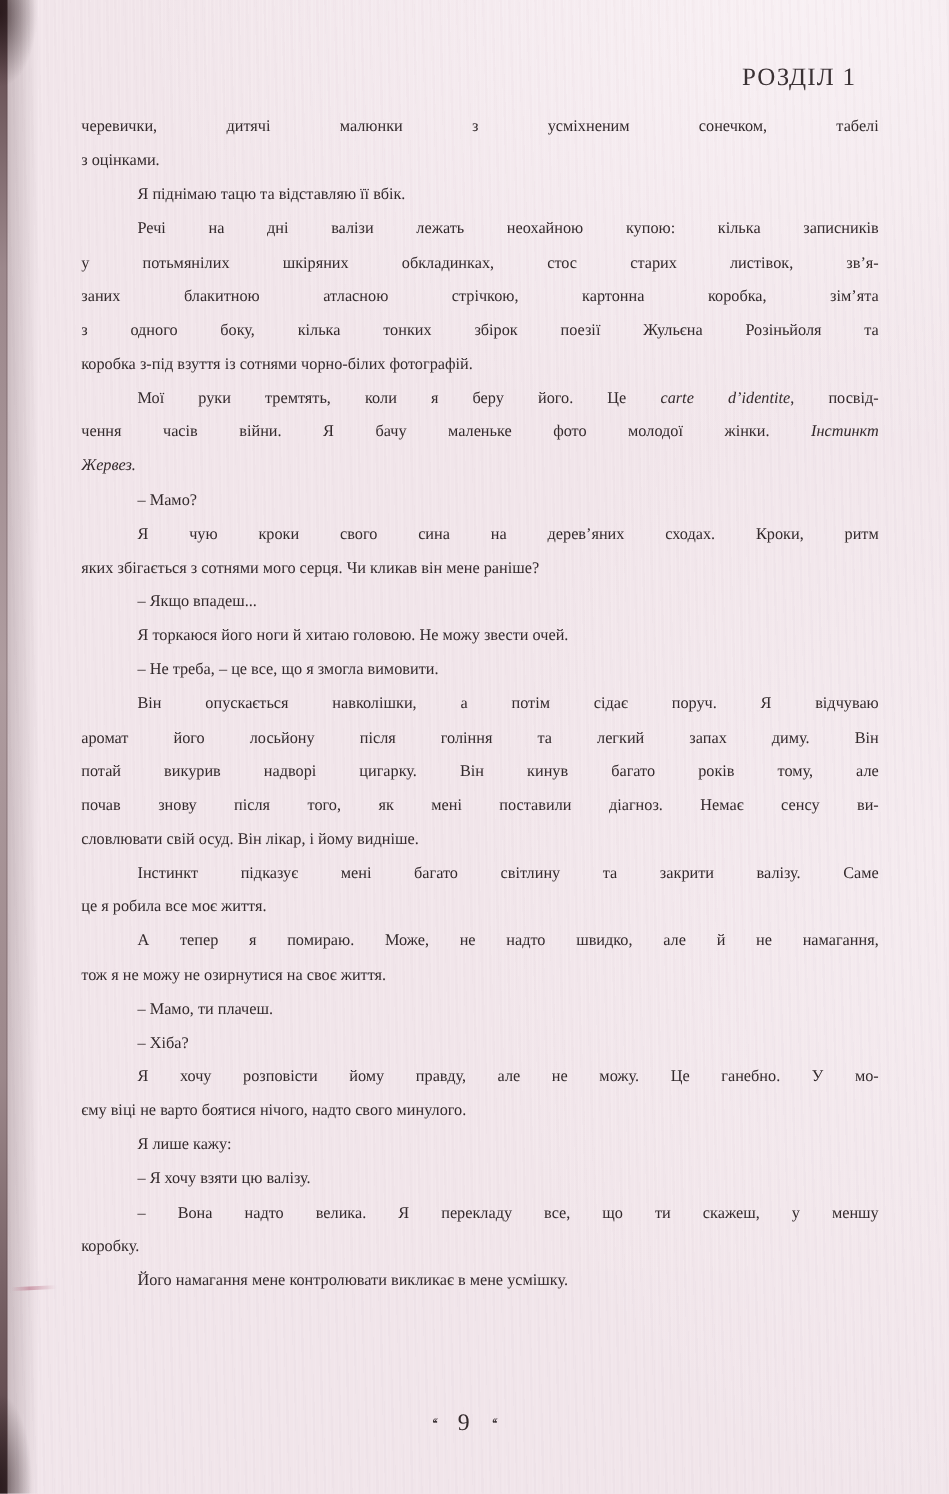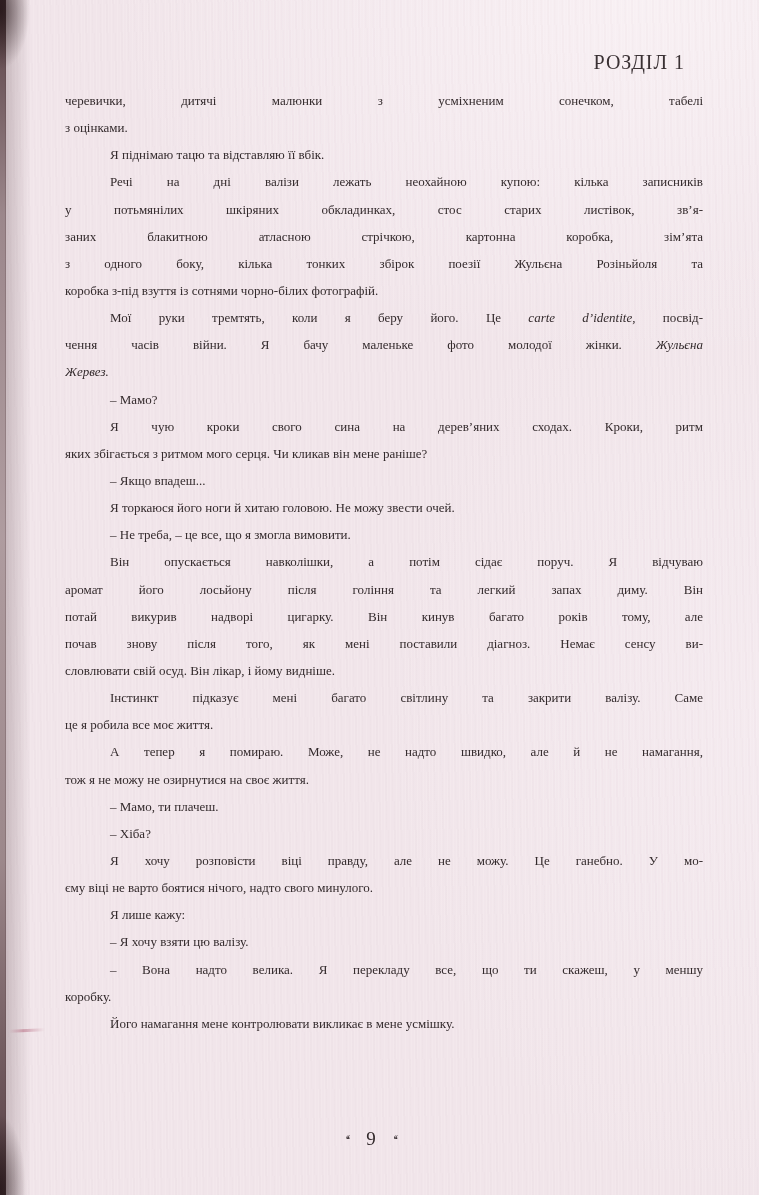--- a/index.html
+++ b/index.html
@@ -65,40 +65,40 @@
   <div class="text-block" id="text-block">
       <div class="line just"><span>черевички, дитячі малюнки з усміхненим сонечком, табелі</span></div>
       <div class="line"><span>з оцінками.</span></div>
       <div class="line ind"><span>Я піднімаю тацю та відставляю її вбік.</span></div>
       <div class="line ind just"><span>Речі на дні валізи лежать неохайною купою: кілька записників</span></div>
       <div class="line just"><span>у потьмянілих шкіряних обкладинках, стос старих листівок, зв’я-</span></div>
       <div class="line just"><span>заних блакитною атласною стрічкою, картонна коробка, зім’ята</span></div>
       <div class="line just"><span>з одного боку, кілька тонких збірок поезії Жульєна Розіньйоля та</span></div>
       <div class="line"><span>коробка з-під взуття із сотнями чорно-білих фотографій.</span></div>
       <div class="line ind just"><span>Мої руки тремтять, коли я беру його. Це </span><i>carte d’identite</i><span>, посвід-</span></div>
-      <div class="line just"><span>чення часів війни. Я бачу маленьке фото молодої жінки. </span><i>Жульєна</i></div>
+      <div class="line just"><span>чення часів війни. Я бачу маленьке фото молодої жінки. </span><i>Інстинкт</i></div>
       <div class="line"><i>Жервез.</i></div>
       <div class="line ind"><span>– Мамо?</span></div>
       <div class="line ind just"><span>Я чую кроки свого сина на дерев’яних сходах. Кроки, ритм</span></div>
-      <div class="line"><span>яких збігається з ритмом мого серця. Чи кликав він мене раніше?</span></div>
+      <div class="line"><span>яких збігається з сотнями мого серця. Чи кликав він мене раніше?</span></div>
       <div class="line ind"><span>– Якщо впадеш...</span></div>
       <div class="line ind"><span>Я торкаюся його ноги й хитаю головою. Не можу звести очей.</span></div>
       <div class="line ind"><span>– Не треба, – це все, що я змогла вимовити.</span></div>
       <div class="line ind just"><span>Він опускається навколішки, а потім сідає поруч. Я відчуваю</span></div>
       <div class="line just"><span>аромат його лосьйону після гоління та легкий запах диму. Він</span></div>
       <div class="line just"><span>потай викурив надворі цигарку. Він кинув багато років тому, але</span></div>
       <div class="line just"><span>почав знову після того, як мені поставили діагноз. Немає сенсу ви-</span></div>
       <div class="line"><span>словлювати свій осуд. Він лікар, і йому видніше.</span></div>
       <div class="line ind just"><span>Інстинкт підказує мені багато світлину та закрити валізу. Саме</span></div>
       <div class="line"><span>це я робила все моє життя.</span></div>
       <div class="line ind just"><span>А тепер я помираю. Може, не надто швидко, але й не намагання,</span></div>
       <div class="line"><span>тож я не можу не озирнутися на своє життя.</span></div>
       <div class="line ind"><span>– Мамо, ти плачеш.</span></div>
       <div class="line ind"><span>– Хіба?</span></div>
-      <div class="line ind just"><span>Я хочу розповісти віці правду, але не можу. Це ганебно. У мо-</span></div>
+      <div class="line ind just"><span>Я хочу розповісти йому правду, але не можу. Це ганебно. У мо-</span></div>
       <div class="line"><span>єму віці не варто боятися нічого, надто свого минулого.</span></div>
       <div class="line ind"><span>Я лише кажу:</span></div>
       <div class="line ind"><span>– Я хочу взяти цю валізу.</span></div>
       <div class="line ind just"><span>– Вона надто велика. Я перекладу все, що ти скажеш, у меншу</span></div>
       <div class="line"><span>коробку.</span></div>
       <div class="line ind"><span>Його намагання мене контролювати викликає в мене усмішку.</span></div>
     </div>
 
   <div class="footer">
     <span class="orn">‘‘</span>

